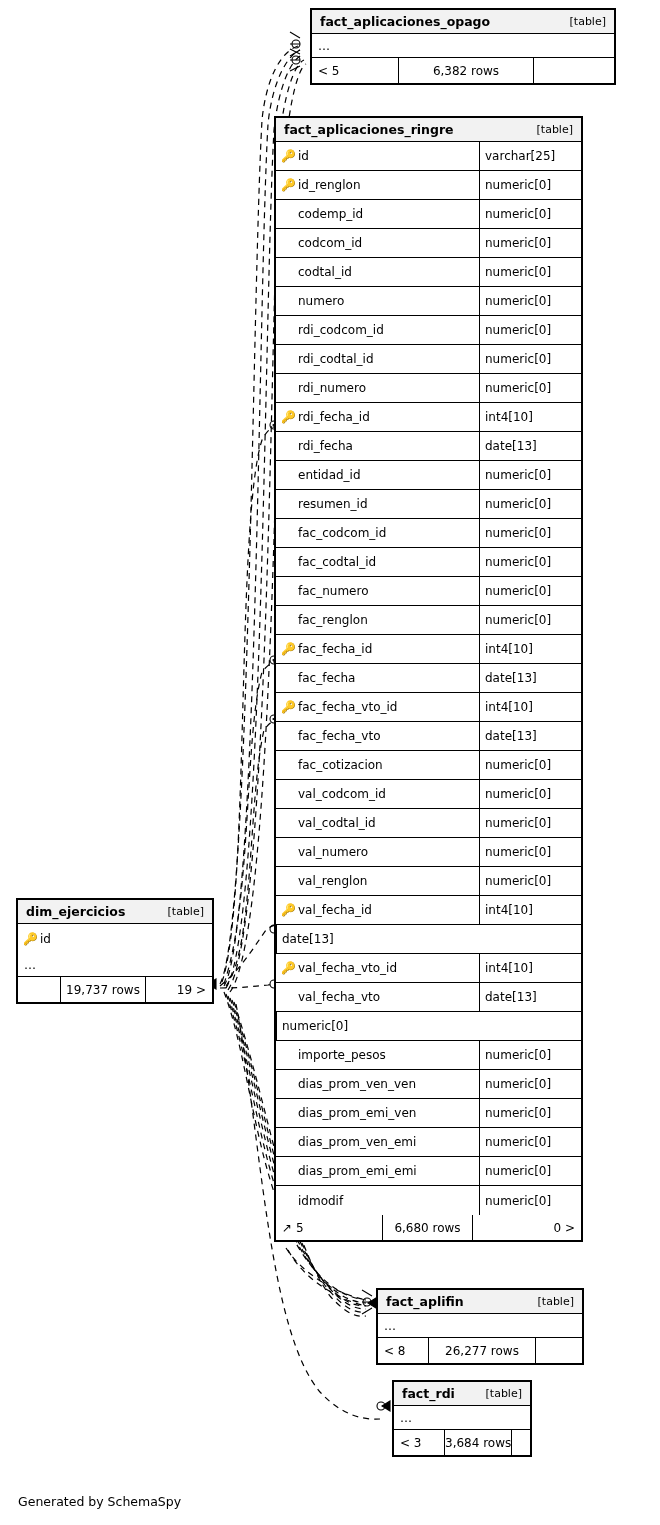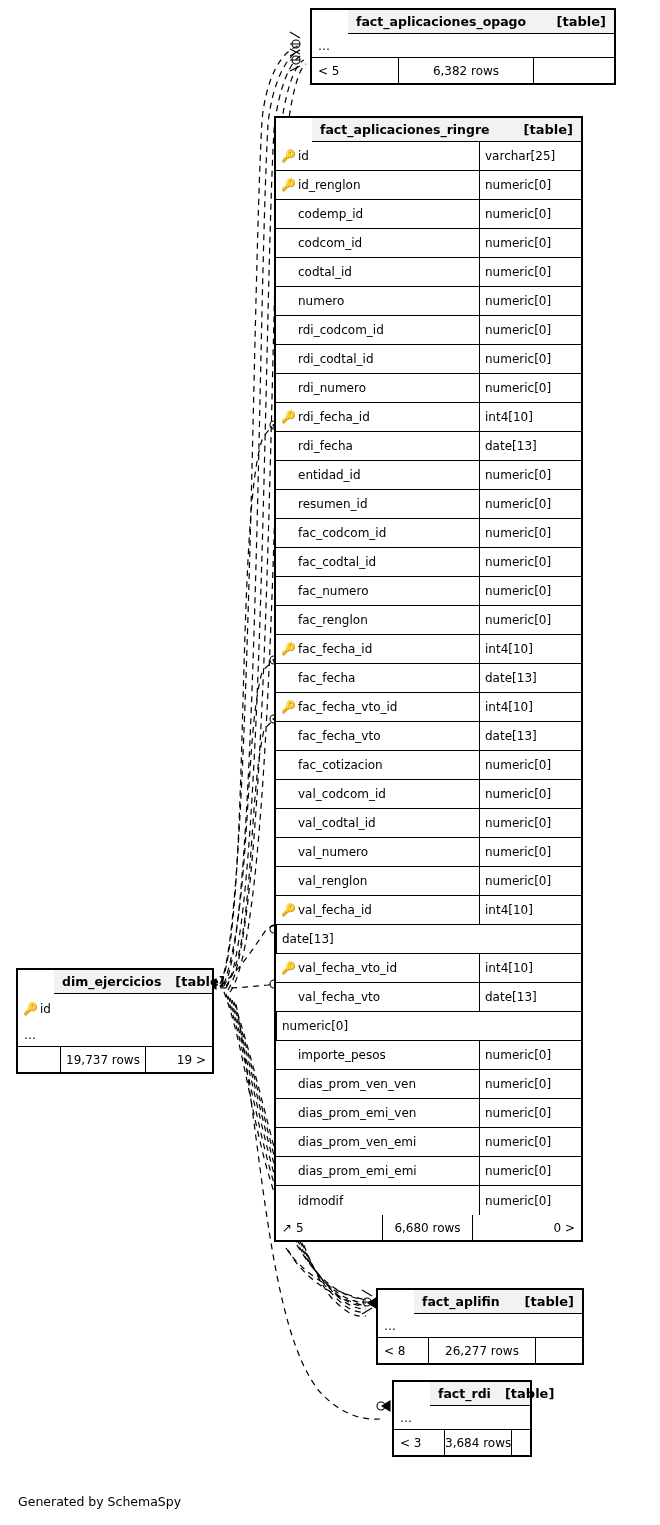--- a/index.html
+++ b/index.html
@@ -33,25 +33,24 @@
   .tbl-header {
     display: flex;
     align-items: center;
     justify-content: space-between;
     padding: 4px 8px;
     background: #f2f2f2;
     border-bottom: 1px solid #000000;
     font-weight: bold;
     font-size: 12.5px;
     white-space: nowrap;
-    margin-left: 36px;
   }
   .tbl-header .tag {
-    font-weight: bold;
-    font-size: 13px;
+    font-weight: normal;
+    font-size: 11px;
     padding-left: 14px;
   }
   .row {
     display: flex;
     align-items: stretch;
     border-bottom: 1px solid #000000;
     height: 29px;
     box-sizing: border-box;
   }
   .row:last-child {
@@ -130,21 +129,21 @@
     position: absolute;
     left: 18px;
     top: 1494px;
     font-size: 12.5px;
     white-space: nowrap;
   }
 
   
   #tbl-opago   { left: 310px; top: 8px;   width: 306px; }
   #tbl-ringre  { left: 274px; top: 116px; width: 309px; }
-  #tbl-ejerc   { left: 16px;  top: 968px; width: 198px; }
+  #tbl-ejerc   { left: 16px;  top: 898px; width: 198px; }
   #tbl-aplifin { left: 376px; top: 1288px; width: 208px; }
   #tbl-rdi     { left: 392px; top: 1380px; width: 140px; }
 
   #tbl-opago .cell-type, #tbl-ringre .cell-type { flex: 0 0 96px; }
 </style>
 </head>
 <body>
 
 <svg id="edges" viewBox="0 0 660 1525">
   <g fill="none" stroke="#000000" stroke-width="1.2" stroke-dasharray="6,5">

